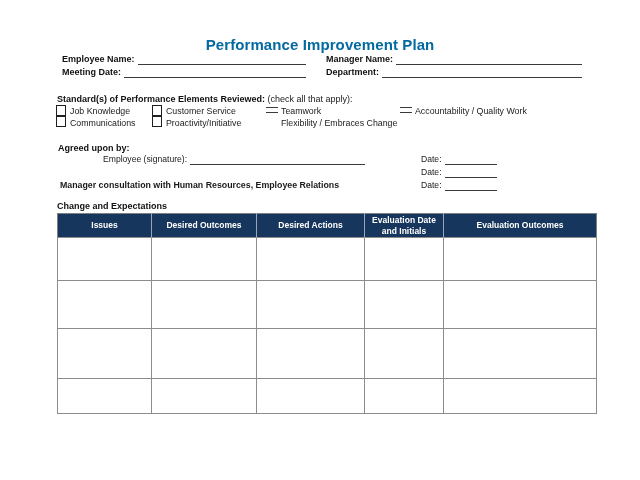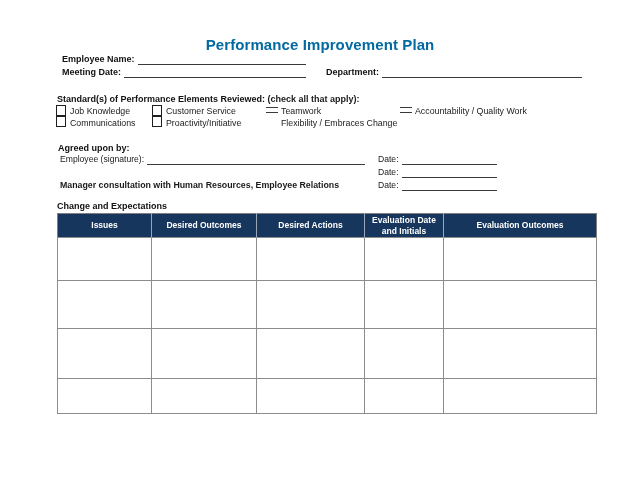--- a/index.html
+++ b/index.html
@@ -23,32 +23,32 @@
     display: flex; align-items: flex-start;
     font-size: 9px; height: 13px; white-space: nowrap;
   }
   .lbl-b { font-weight: bold; color: #111; }
   .blank {
     flex: 1; height: 11px;
     border-bottom: 1px solid #3a3a3a;
     margin-left: 3px;
   }
   .sec-heading { font-size: 9px; font-weight: bold; white-space: nowrap; color: #111; }
-  .note { font-weight: bold; color: #1a1a1a; }
+  .note { font-weight: normal; color: #1a1a1a; }
   .cbx {
     width: 10px; height: 11px;
     border: 1px solid #1f1f1f; background: #fff;
   }
   .dline {
     width: 12px; height: 6px;
     border-top: 1px solid #3a3a3a;
     border-bottom: 1px solid #3a3a3a;
   }
   .std-label { font-size: 8.8px; white-space: nowrap; }
-  .sig-label { font-size: 8.6px; white-space: nowrap; }
+  .sig-label { font-size: 8.6px; white-space: nowrap; margin-left: 43px; }
   .sig-label-b { font-size: 8.8px; font-weight: bold; white-space: nowrap; }
   table.issues {
     border-collapse: collapse; table-layout: fixed;
     width: 539px; background: #bef264;
     border: 1px solid #7f7f7f;
   }
   table.issues th {
     background: #17365D; color: #ffffff;
     font-size: 8.5px; font-weight: bold;
     text-align: center; vertical-align: middle;
@@ -64,20 +64,24 @@
 </style>
 </head>
 <body>
 
 <div class="page">
 
   <div class="abs doc-title">Performance Improvement Plan</div>
 
   <div class="abs fieldrow" style="left:62px; top:54px; width:244px;">
     <span class="lbl-b">Employee Name:</span>
+    <span class="blank"></span>
+  </div>
+  <div class="abs fieldrow" style="left:326px; top:54px; width:256px;">
+    <span class="lbl-b">Manager Name:</span>
     <span class="blank"></span>
   </div>
   <div class="abs fieldrow" style="left:62px; top:67px; width:244px;">
     <span class="lbl-b">Meeting Date:</span>
     <span class="blank"></span>
   </div>
   <div class="abs fieldrow" style="left:326px; top:67px; width:256px;">
     <span class="lbl-b">Department:</span>
     <span class="blank"></span>
   </div>

